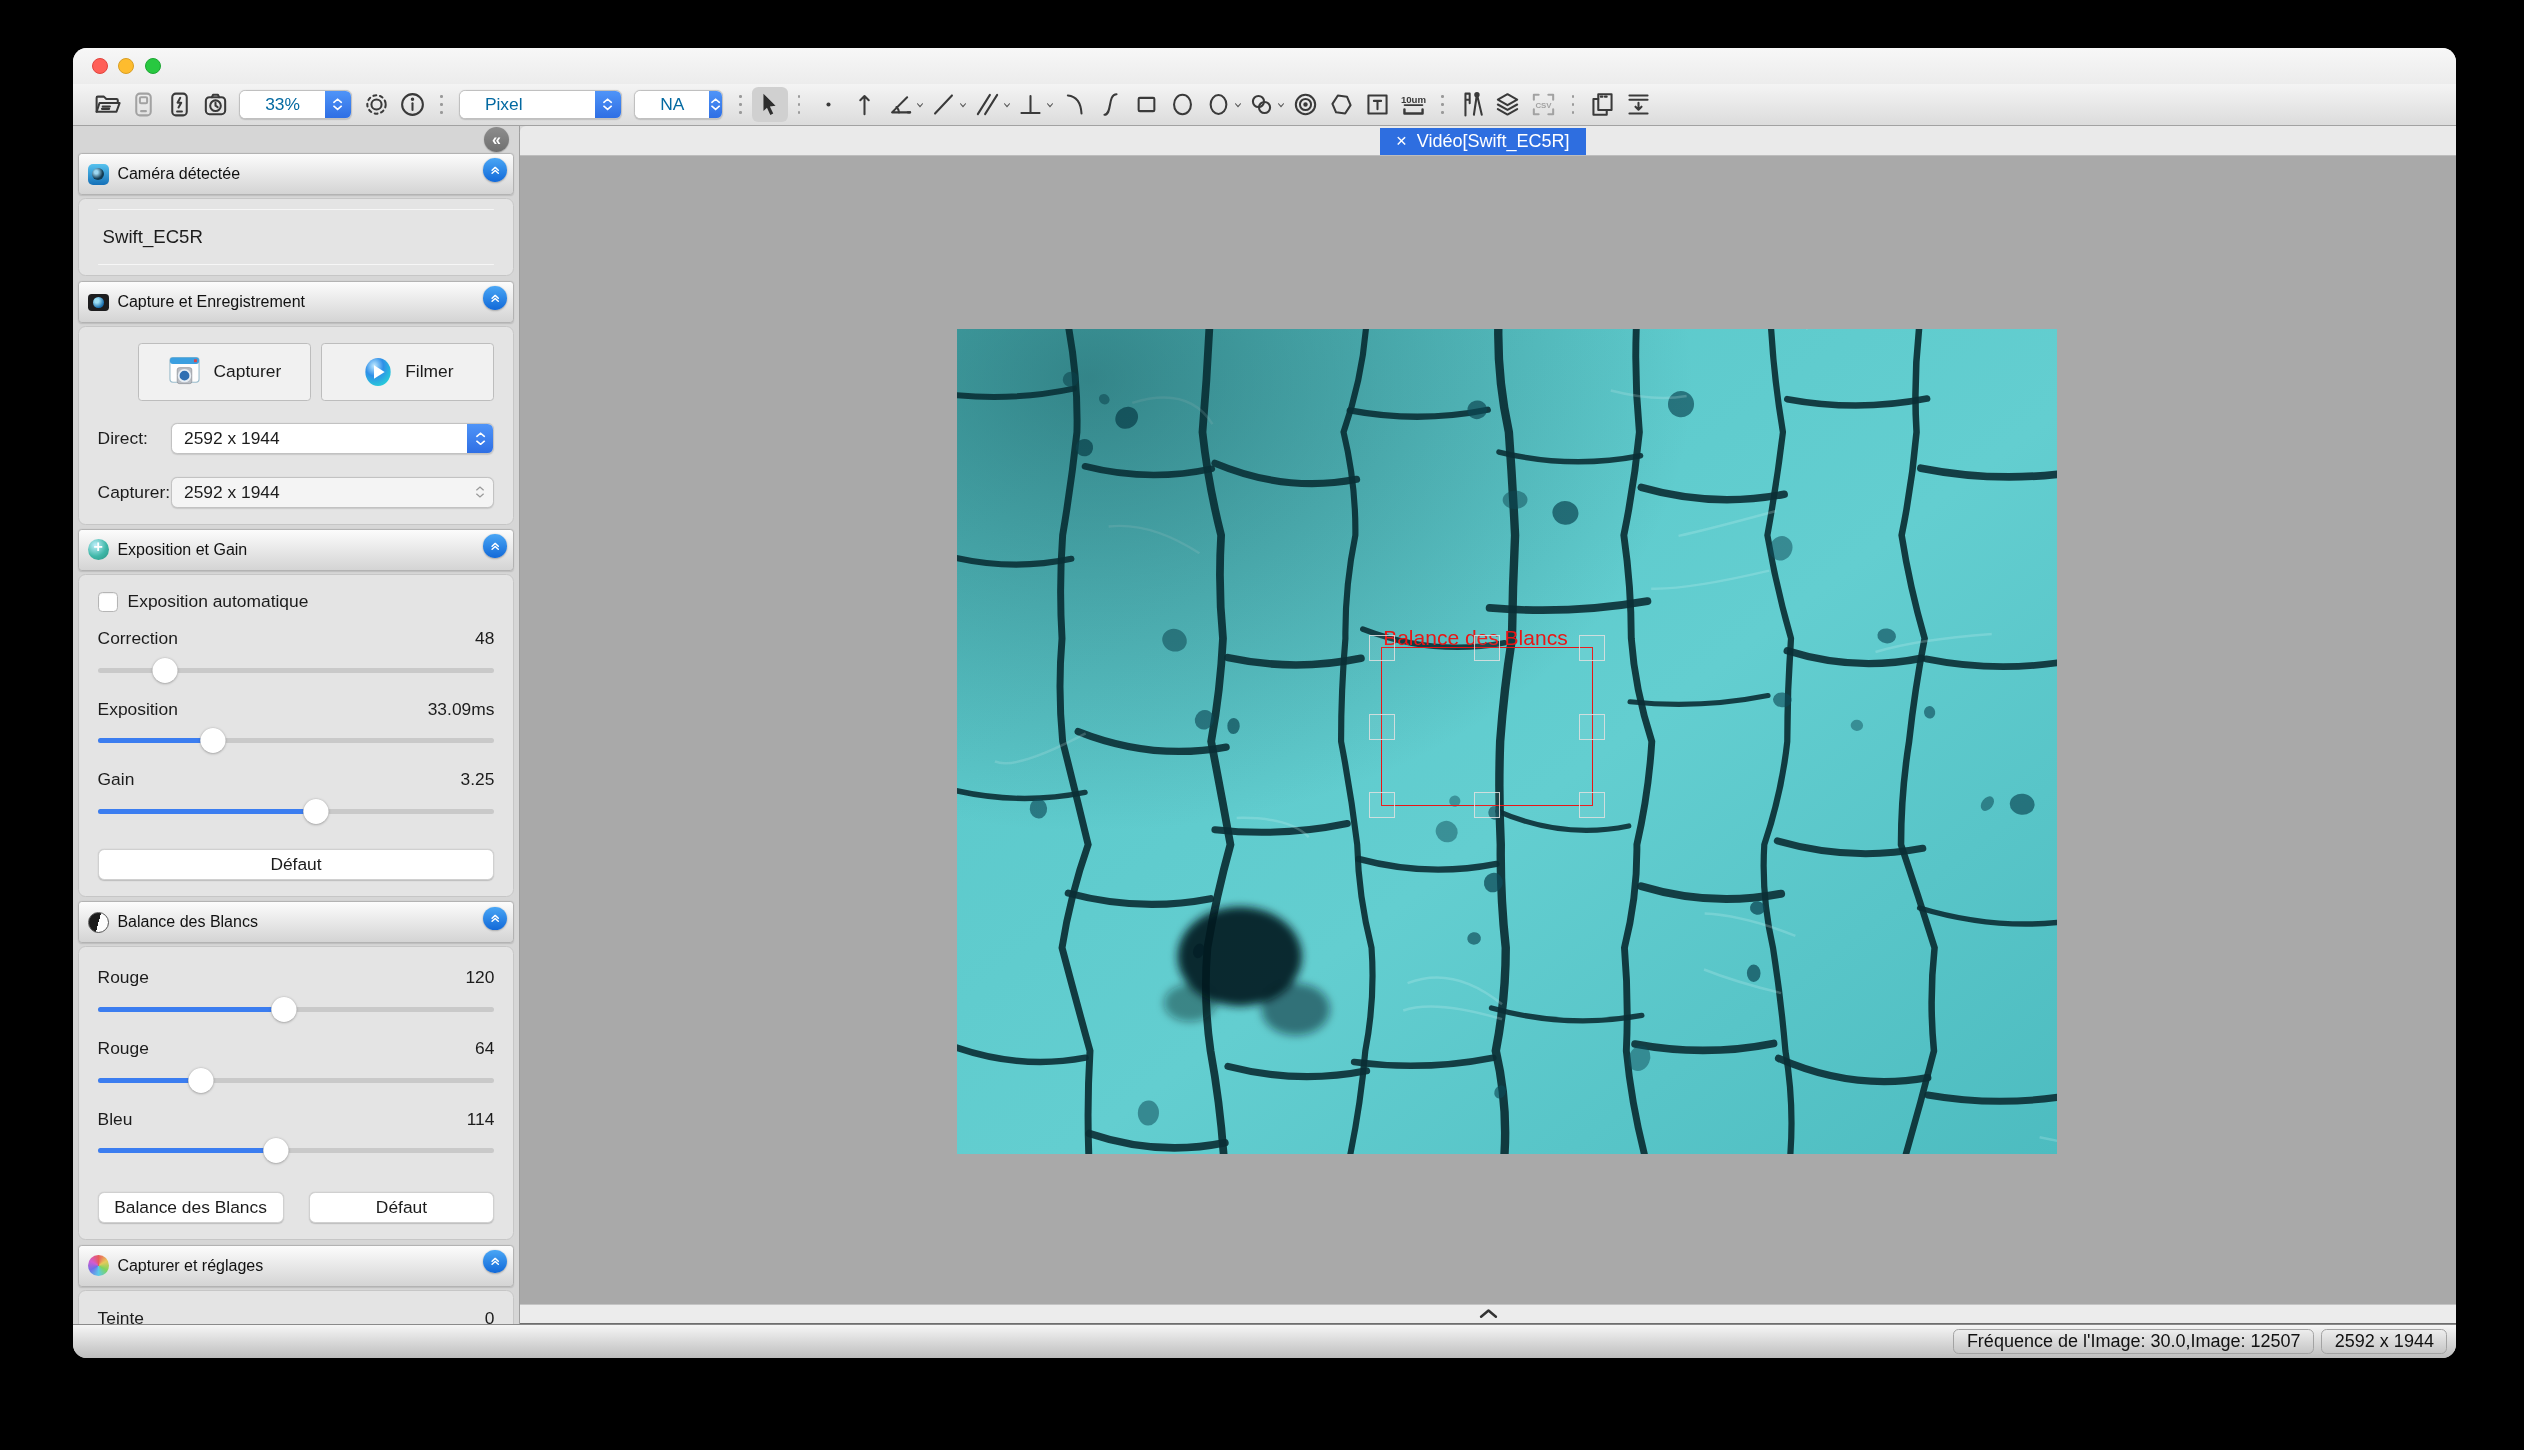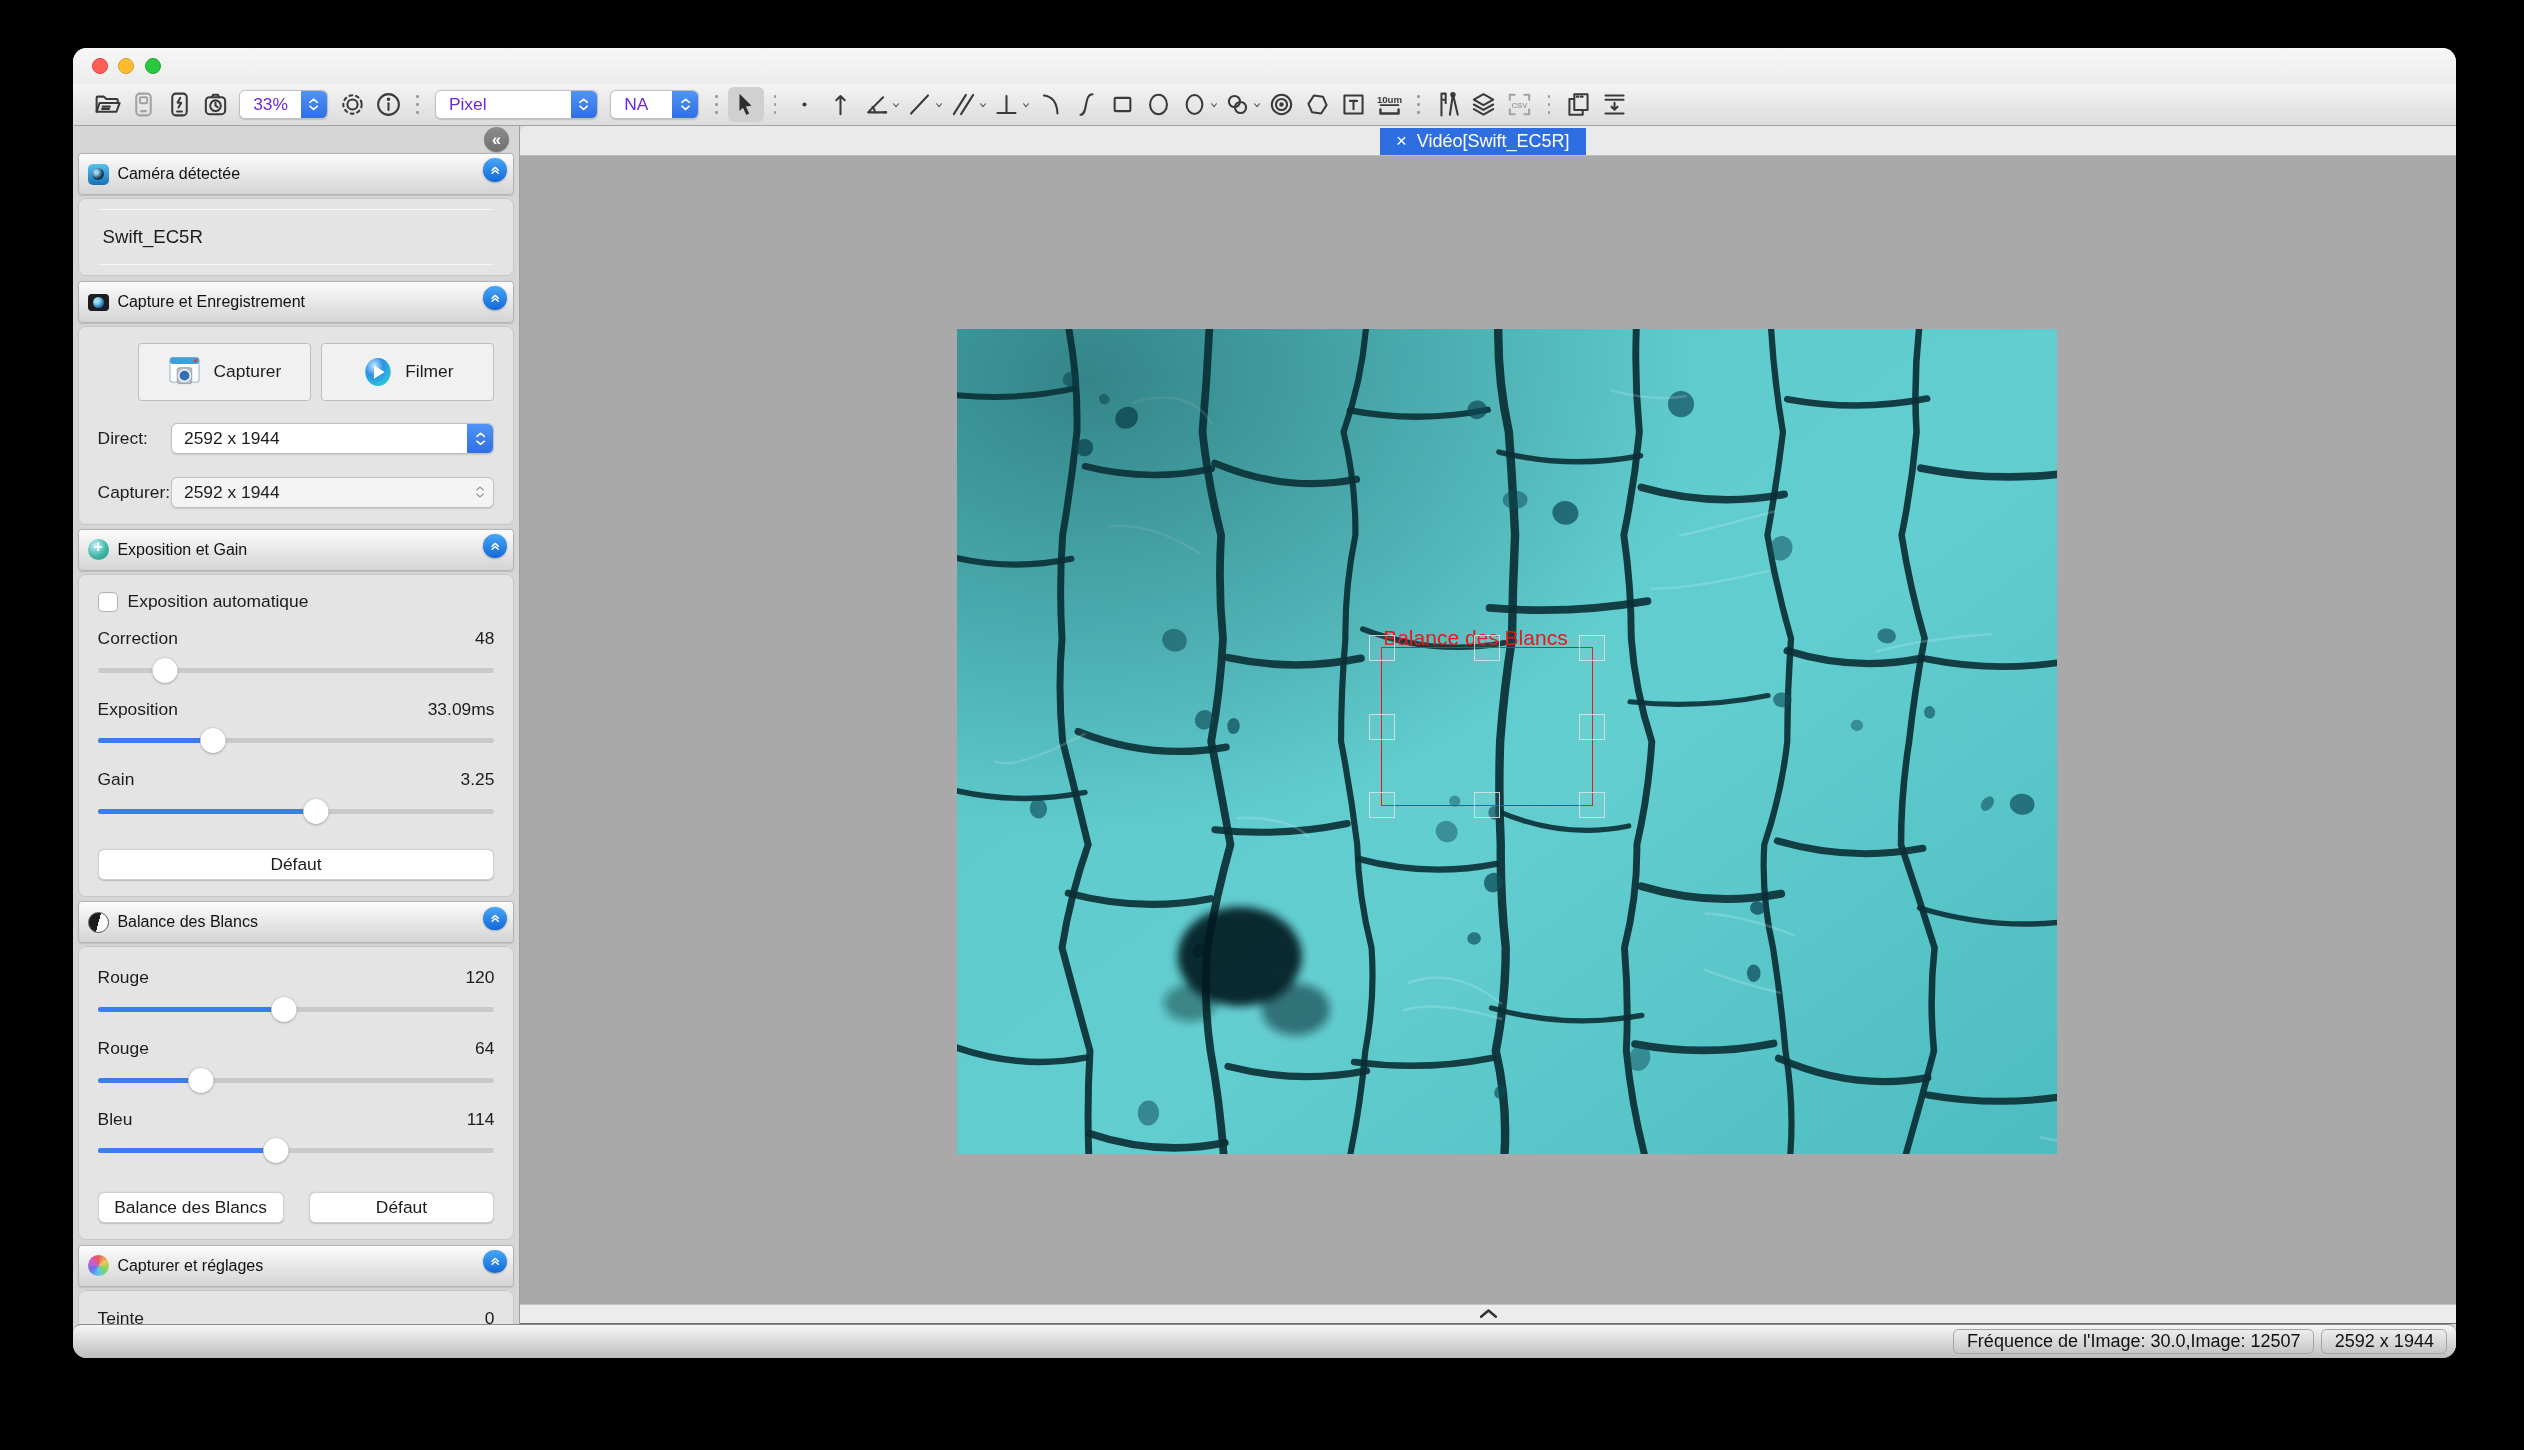--- a/index.html
+++ b/index.html
@@ -22,21 +22,21 @@
   .tbtn{width:36px;height:35px;display:flex;align-items:center;justify-content:center;flex:0 0 auto;}
   .tbtn svg{display:block;}
   .tbtn.sel{background:#d0d0d0;border-radius:6.2px;}
   .tico{stroke:#3a3a3a;fill:none;stroke-width:1.7;stroke-linecap:round;stroke-linejoin:round;}
   .tico.dim{stroke:#a2a2a2;}
   .chev{width:10px;height:10px;margin-left:-3.7px;margin-right:1.2px;flex:0 0 auto;}
   .sepdots{display:flex;flex-direction:column;gap:5.6px;margin:0 10px;flex:0 0 auto;}
   .sepdots i{width:2.5px;height:2.5px;border-radius:50%;background:#9a9a9a;display:block;}
   .combo{display:flex;align-items:stretch;height:29px;margin:0 6.2px;flex:0 0 auto;
     border:0.6px solid #c0c0c0;border-radius:6.2px;overflow:hidden;background:#fff;box-shadow:0 0.6px 1.2px rgba(0,0,0,.15);}
-  .combo .cval{display:flex;align-items:center;padding:0 13px;font-size:17.4px;color:#6d28d9;background:#fff;}
+  .combo .cval{display:flex;align-items:center;padding:0 25px;font-size:17.4px;color:#0369a1;background:#fff;}
   .stepper{width:26px;background:linear-gradient(#4f94f8,#2f6fe4);display:flex;flex-direction:column;
     align-items:center;justify-content:center;gap:1.9px;}
   .stepper.gray{background:transparent;}
   .stepper svg{display:block;}
 
   
   .content{flex:1 1 auto;display:flex;min-height:0;}
 
   
   .sidebar{width:447px;flex:0 0 447px;background:#d6d6d6;border-right:1.2px solid #9f9f9f;
@@ -109,21 +109,21 @@
 
   .micro{position:absolute;left:437px;top:173px;width:1100px;height:825px;overflow:hidden;}
   .micro svg{position:absolute;inset:0;}
   .roi{position:absolute;left:424px;top:318px;width:212px;height:159px;border:1.9px solid #ea1515;}
   .roi-label{position:absolute;left:1.2px;top:-22.4px;font-size:21px;font-weight:500;color:#ea1515;white-space:nowrap;}
   .handle{position:absolute;width:26px;height:26px;border:1.9px solid rgba(225,225,225,.85);
     background:rgba(255,255,255,.05);transform:translate(-50%,-50%);}
 
   
   .statusbar{height:34px;flex:0 0 34px;background:linear-gradient(#f6f6f6,#bdbdbd);border-top:1.2px solid #8a8a8a;
-    display:flex;align-items:center;justify-content:flex-end;gap:7.5px;padding-right:8.7px;border-radius:8px;}
+    display:flex;align-items:center;justify-content:flex-end;gap:7.5px;padding-right:8.7px;}
   .scell{height:25px;border:1.2px solid #a3a3a3;border-radius:5.6px;display:flex;align-items:center;
     padding:0 12.4px;font-size:18px;color:#111;}
 </style>
 </head>
 <body>
 
 <div class="window">
 
   <div class="titlebar">
     <div class="lights">

